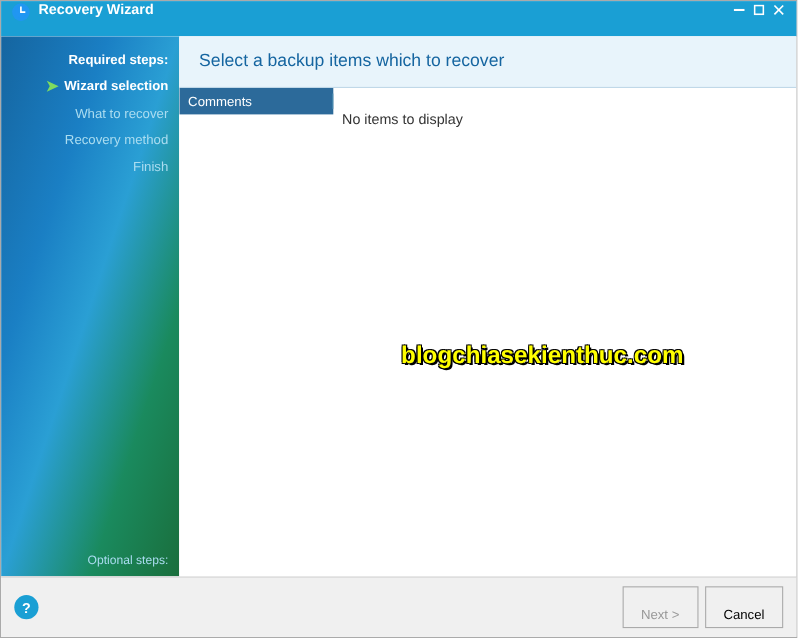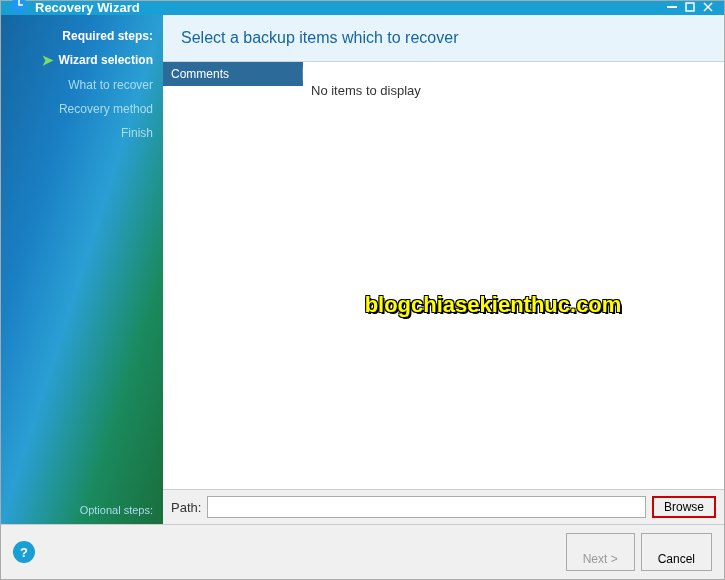--- a/index.html
+++ b/index.html
@@ -15,23 +15,23 @@
       width: 725px;
       height: 580px;
       background: #fff;
       border: 1px solid #aaa;
       display: flex;
       flex-direction: column;
     }
     
     .title-bar {
       background: #1a9fd4;
-      height: 14px;
-      display: flex;
-      align-items: flex-end;
+      height: 32px;
+      display: flex;
+      align-items: flex-start;
       padding: 0 8px;
       flex-shrink: 0;
     }
     .title-bar-icon {
       width: 20px;
       height: 20px;
       margin-right: 6px;
       display: flex;
       align-items: center;
       justify-content: center;
@@ -306,25 +306,20 @@
         <div class="table-header-row">
           <div class="table-header-cell comments">Comments</div>
         </div>
         <div class="table-body">
           <div class="no-items-text">No items to display</div>
         </div>
       </div>
 
       <div class="watermark">blogchiasekienthuc.com</div>
 
-      <div class="path-row">
-        <span class="path-label">Path:</span>
-        <input class="path-input" type="text" value="" style="">
-        <button class="browse-btn">Browse</button>
-      </div>
     </div>
   </div>
 
   <div class="footer">
     <div class="footer-left">
       <div class="help-icon">?</div>
     </div>
     <button class="footer-btn" disabled="">Next &gt;</button>
     <button class="footer-btn">Cancel</button>
   </div>

